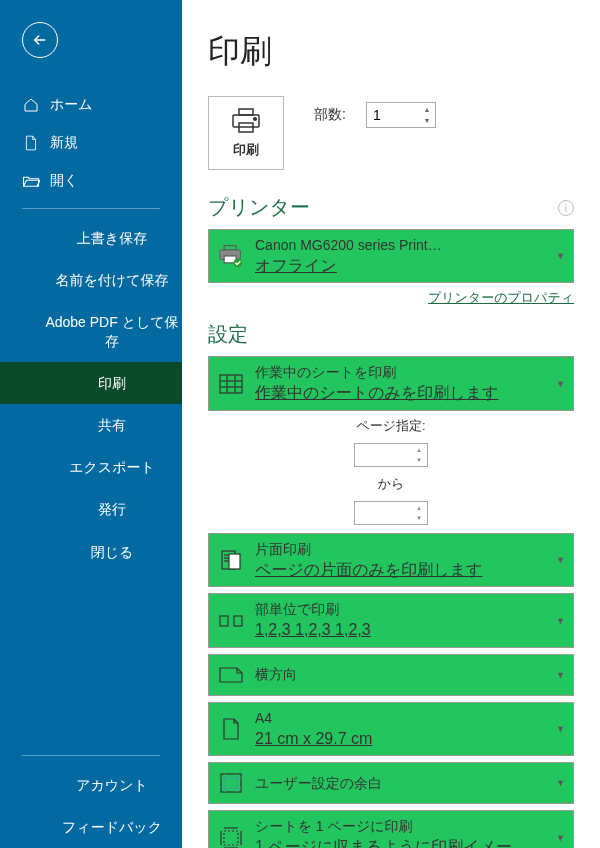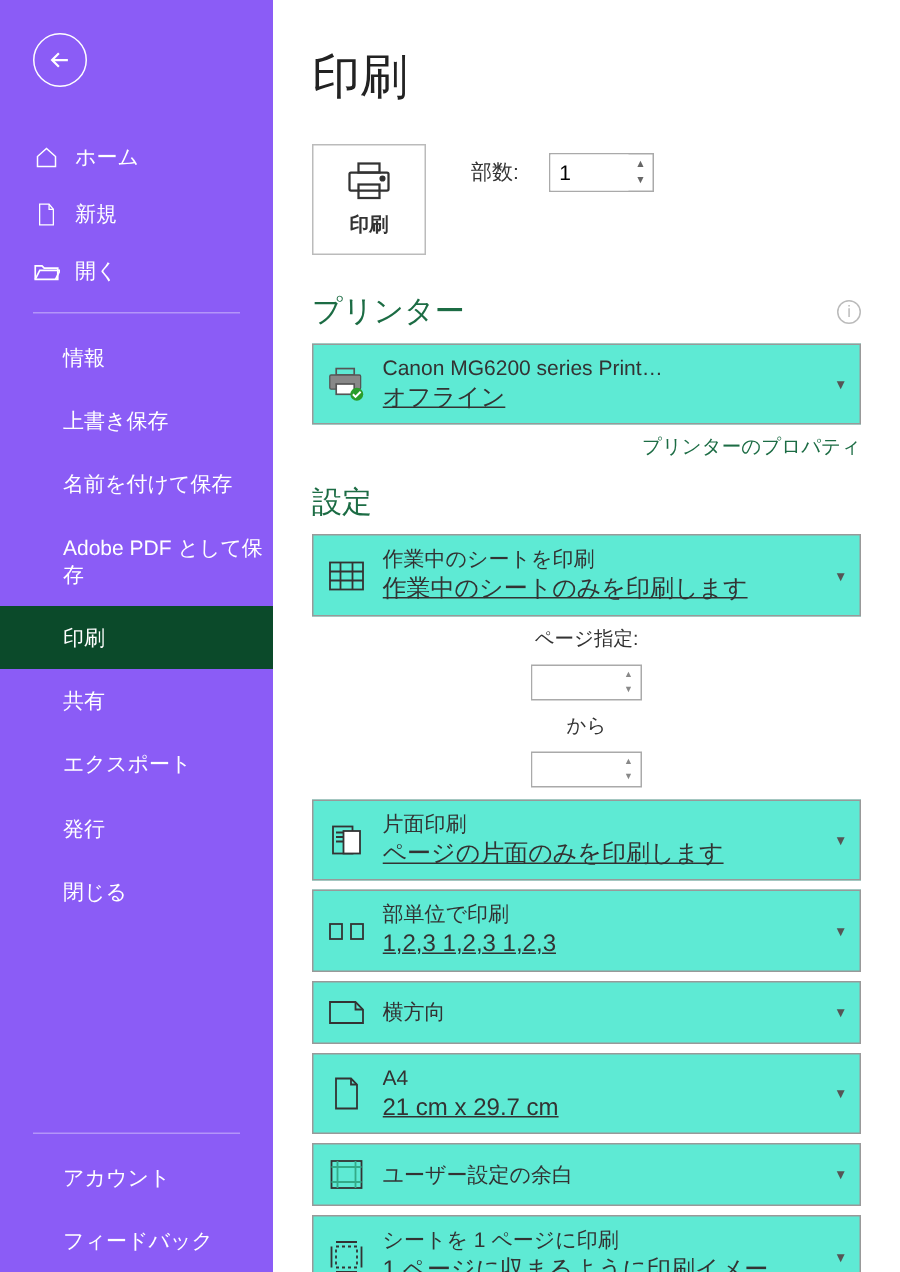--- a/index.html
+++ b/index.html
@@ -1,44 +1,44 @@
 <!DOCTYPE html>
 <html><head>
   <meta charset="utf-8">
   <style>
     * { box-sizing: border-box; margin: 0; padding: 0; }
     body { font-family: "Meiryo", "Yu Gothic", sans-serif; font-size: 13px; color: #333; background: #fff; }
     .app { display: flex; width: 600px; height: 848px; box-shadow: 4px 4px 14px rgba(0,0,0,0.25); margin: 0; }
-    .sidebar { width: 182px; background: #8b5cf6; color: #fff; display: flex; flex-direction: column; padding-top: 22px; }
+    .sidebar { width: 182px; background: #0369a1; color: #fff; display: flex; flex-direction: column; padding-top: 22px; text-align: center; }
     .back-btn { width: 36px; height: 36px; border: 1.5px solid #fff; border-radius: 50%; margin-left: 22px; margin-bottom: 28px; display: flex; align-items: center; justify-content: center; cursor: pointer; }
     .nav-item { display: flex; align-items: center; padding: 10px 0 10px 22px; font-size: 14px; cursor: pointer; }
     .nav-item .icon { width: 18px; height: 18px; margin-right: 10px; display: flex; align-items: center; justify-content: center; flex-shrink: 0; }
     .nav-sub { padding: 12px 0 12px 42px; font-size: 14px; cursor: pointer; line-height: 1.3; }
     .nav-sub.active { background: #0b4a2a; }
     .nav-divider { border-top: 1px solid rgba(255,255,255,0.35); margin: 8px 22px; }
     .nav-spacer { flex: 1; }
     .main { flex: 1; background: #fff; padding: 30px 26px 26px 26px; overflow: hidden; }
     .page-title { font-size: 32px; font-weight: 400; color: #222; margin-bottom: 22px; }
     .print-row { display: flex; align-items: flex-start; gap: 30px; margin-bottom: 24px; }
     .print-btn { width: 76px; height: 74px; border: 1px solid #bbb; display: flex; flex-direction: column; align-items: center; justify-content: center; gap: 6px; cursor: pointer; font-size: 13px; font-weight: bold; }
     .copies { display: flex; align-items: center; gap: 20px; font-size: 14px; margin-top: 6px; }
     .spinner { display: flex; align-items: center; border: 1px solid #aaa; height: 26px; }
     .spinner input { width: 52px; height: 24px; border: none; padding-left: 6px; font-size: 14px; outline: none; }
     .spinner .arrows { display: flex; flex-direction: column; width: 16px; }
     .spinner .arrows span { font-size: 7px; line-height: 11px; color: #666; text-align: center; cursor: pointer; }
     .section-hdr { font-size: 20px; color: #1c6c44; margin-bottom: 8px; font-weight: 400; display: flex; align-items: center; }
     .section-hdr .info { margin-left: auto; width: 16px; height: 16px; border: 1px solid #bbb; border-radius: 50%; color: #bbb; font-size: 11px; display: flex; align-items: center; justify-content: center; cursor: pointer; }
-    .dropdown { border: 1px solid #999; padding: 6px 8px; display: flex; align-items: center; gap: 10px; margin-bottom: 6px; cursor: pointer; background: #5eead4; position: relative; }
+    .dropdown { border: 1px solid #999; padding: 6px 8px; display: flex; align-items: center; gap: 10px; margin-bottom: 6px; cursor: pointer; background: #22c55e; position: relative; }
     .dropdown .dd-icon { width: 28px; height: 28px; display: flex; align-items: center; justify-content: center; flex-shrink: 0; }
     .dropdown .dd-text { flex: 1; min-width: 0; line-height: 1.35; }
     .dropdown .dd-text .t1 { font-size: 14px; white-space: nowrap; overflow: hidden; text-overflow: ellipsis; }
     .dropdown .dd-text .t2 { font-size: 16px; color: #333; white-space: nowrap; overflow: hidden; text-overflow: ellipsis; text-decoration: underline; }
     .dropdown .caret { font-size: 9px; color: #555; margin-left: 4px; }
     .link-row { text-align: right; margin-bottom: 14px; }
-    .link { color: #1c6c44; font-size: 13px; cursor: pointer; }
+    .link { color: #1c6c44; text-decoration: underline; font-size: 13px; cursor: pointer; }
     .pages-row { display: flex; align-items: center; gap: 8px; margin-bottom: 8px; font-size: 13px; flex-direction: column; }
     .pages-row .lbl { white-space: nowrap; }
     .pages-row .nbox { border: 1px solid #aaa; height: 24px; width: 74px; display: flex; align-items: center; }
     .pages-row .nbox input { width: 56px; border: none; height: 22px; padding-left: 4px; outline: none; font-size: 13px; }
     .pages-row .nbox .arrows { display: flex; flex-direction: column; width: 16px; }
     .pages-row .nbox .arrows span { font-size: 6px; line-height: 10px; color: #888; text-align: center; cursor: pointer; }
     .highlight-box { border: 4px solid #eab308; display: inline-block; padding: 4px 8px; }
   </style>
 </head>
 <body>
@@ -75,21 +75,20 @@
         <svg width="18" height="14" viewBox="0 0 24 18" fill="none" stroke="#fff" stroke-width="1.5">
             <path d="M2 4 H8 L10 6 H22 V16 H2 Z"></path>
             <path d="M2 16 L6 8 H24 L20 16"></path>
           </svg>
       </span>
       <span>開く</span>
     </div>
 
     <div class="nav-divider"></div>
 
-    <div class="nav-sub"><span>情報</span></div>
     <div class="nav-sub"><span>上書き保存</span></div>
     <div class="nav-sub"><span>名前を付けて保存</span></div>
     <div class="nav-sub"><span>Adobe PDF として保存</span></div>
     <div class="nav-sub active"><span>印刷</span></div>
     <div class="nav-sub"><span>共有</span></div>
     <div class="nav-sub"><span>エクスポート</span></div>
     <div class="nav-sub"><span>発行</span></div>
     <div class="nav-sub"><span>閉じる</span></div>
 
     <div class="nav-spacer"></div>

